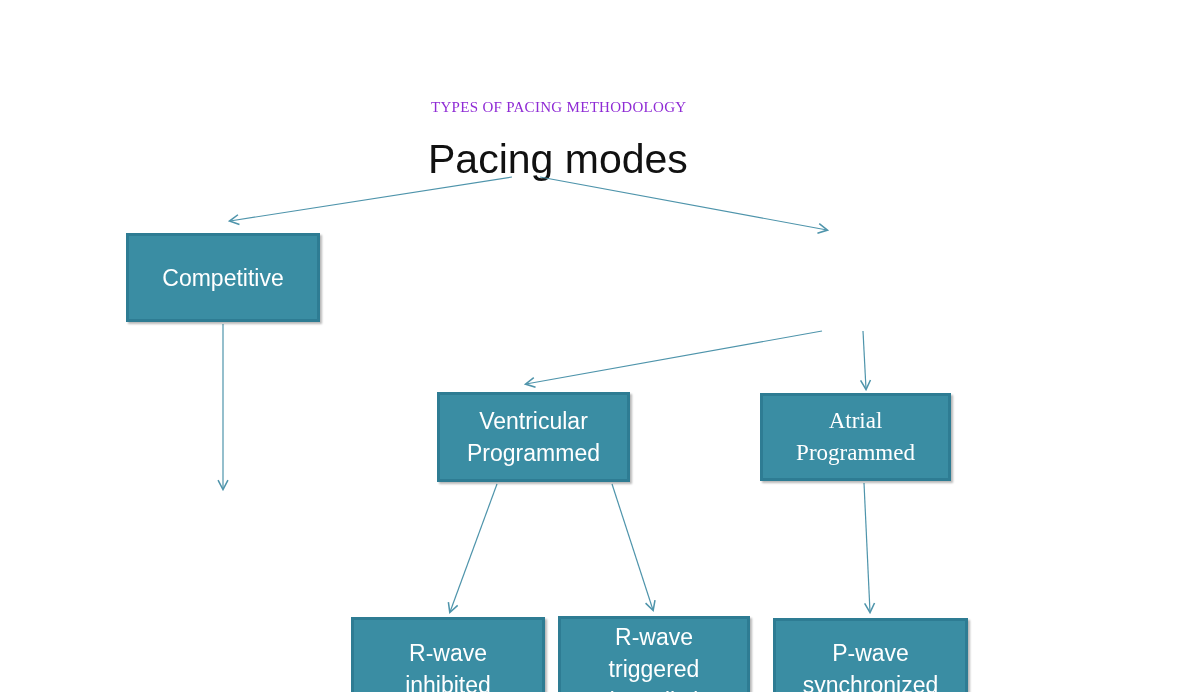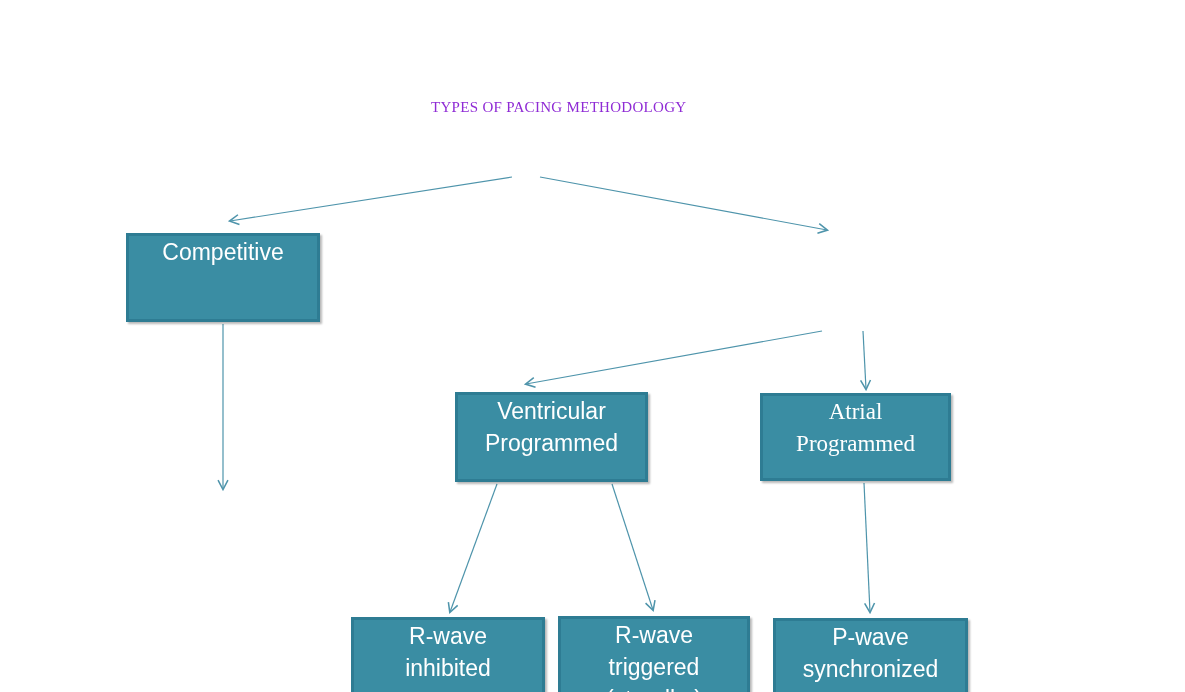--- a/index.html
+++ b/index.html
@@ -60,43 +60,45 @@
     stroke-width: 1.4;
     fill: none;
   }
   .node {
     position: absolute;
     box-sizing: border-box;
     background: var(--box-fill);
     border: 3px solid var(--box-border);
     color: var(--box-text);
     display: flex;
+    align-items: center;
     justify-content: center;
     text-align: center;
     font-size: 23px;
     line-height: 32px;
     white-space: pre-line;
     box-shadow: 1.5px 1.5px 2px rgba(0,0,0,0.28);
   }
   .node-competitive        { left: 126px; top: 233px; width: 194px; height: 89px; }
   .node-non-competitive    { left: 735px; top: 242px; width: 193px; height: 87px; }
-  .node-ventricular        { left: 455px; top: 392px; width: 193px; height: 90px; }
+  .node-ventricular        { left: 437px; top: 392px; width: 193px; height: 90px; }
   .node-atrial             { left: 760px; top: 393px; width: 191px; height: 88px; font-family: Liberation Serif, serif; }
   .node-fixed-rate         { left: 126px; top: 496px; width: 194px; height: 89px; }
   .node-r-wave-inhibited   { left: 351px; top: 617px; width: 194px; height: 103px; }
   .node-r-wave-triggered   { left: 558px; top: 616px; width: 192px; height: 105px; }
   .node-p-wave-sync        { left: 773px; top: 618px; width: 195px; height: 101px; }
 </style>
 </head>
 <body>
 
 <div class="canvas">
 
   <div class="eyebrow">TYPES OF PACING METHODOLOGY</div>
 
+  <div class="slide-title">Pacing modes</div>
 
   <svg class="arrows-layer" width="1185" height="692" viewBox="0 0 1185 692" xmlns="http://www.w3.org/2000/svg">
     <defs>
       <marker id="arrowhead" viewBox="0 0 12 12" refX="10" refY="6" markerWidth="11" markerHeight="11" orient="auto">
         <path class="arrowhead-path" d="M 2 1.5 L 10.5 6 L 2 10.5"></path>
       </marker>
     </defs>
     <line class="edge" x1="512" y1="177" x2="230" y2="221" marker-end="url(#arrowhead)"></line>
     <line class="edge" x1="540" y1="177" x2="827" y2="230" marker-end="url(#arrowhead)"></line>
     <line class="edge" x1="223" y1="324" x2="223" y2="489" marker-end="url(#arrowhead)"></line>

